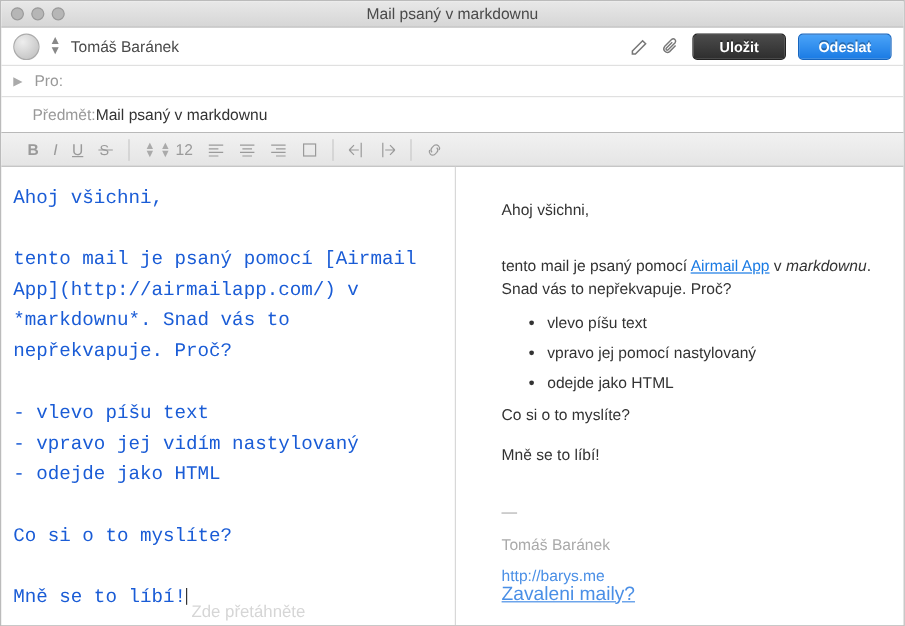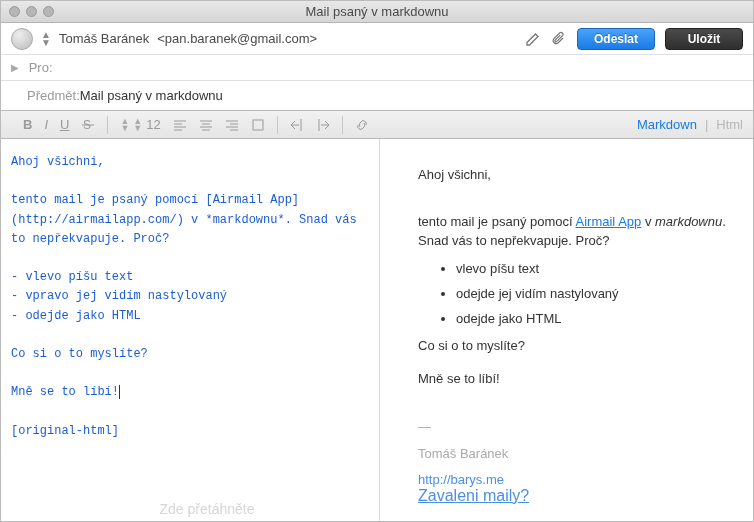--- a/index.html
+++ b/index.html
@@ -140,21 +140,21 @@
     .body-area {
       flex: 1;
       display: flex;
       min-height: 0;
       position: relative;
     }
     .editor-pane {
       flex: 1;
       padding: 14px 10px 10px 10px;
       font-family: Menlo, Monaco, "Courier New", monospace;
-      font-size: 12px;
+      font-size: 16px;
       color: #1a5cd6;
       white-space: pre-wrap;
       line-height: 1.6;
       overflow: hidden;
       position: relative;
     }
     .caret {
       display:inline-block; width:1px; height:14px; background:#333; vertical-align:middle;
     }
     .preview-pane {
@@ -189,34 +189,33 @@
     <div class="light"></div>
     <div class="light"></div>
   </div>
   <div class="title">Mail psaný v markdownu</div>
 </div>
 
 <div class="from-row">
   <div class="avatar"></div>
   <div class="from-chevrons">▲<br>▼</div>
   <span class="from-name">Tomáš Baránek</span>
-  <span class="from-name">&lt;pan.baranek@gmail.com&gt;</span>
   <div class="from-actions">
     <span class="icon-btn">
       <svg width="16" height="16" viewBox="0 0 16 16">
           <path d="M2 11.5 10.5 3 13 5.5 4.5 14 2 14z" fill="none" stroke="#777" stroke-width="1.3"></path>
         </svg>
     </span>
     <span class="icon-btn">
       <svg width="16" height="16" viewBox="0 0 16 16">
           <path d="M12 7l-5 5a3 3 0 0 1-4.2-4.2l6-6a2 2 0 0 1 2.8 2.8l-6 6a1 1 0 0 1-1.4-1.4l5-5" fill="none" stroke="#777" stroke-width="1.2"></path>
         </svg>
     </span>
+    <button class="btn btn-dark">Uložit</button>
     <button class="btn btn-blue">Odeslat</button>
-    <button class="btn btn-dark">Uložit</button>
   </div>
 </div>
 
 <div class="to-row">
   <span class="disclose">▶</span>
   <span>Pro:</span>
 </div>
 
 <div class="subject-row">
   <span class="subject-label">Předmět:</span>
@@ -269,25 +268,20 @@
       <svg width="14" height="14" viewBox="0 0 14 14">
         <path d="M13 7H5M13 7l-4-4M13 7l-4 4M3 1v12" stroke="#9a9a9a" fill="none"></path>
       </svg>
     </span>
   <span class="tbsep"></span>
   <span class="tbitem">
       <svg width="14" height="14" viewBox="0 0 14 14">
         <path d="M5 9a3 3 0 0 1 0-4l2-2a3 3 0 0 1 4 4M9 5a3 3 0 0 1 0 4l-2 2a3 3 0 0 1-4-4" stroke="#9a9a9a" fill="none"></path>
       </svg>
     </span>
-  <div class="mode-tabs">
-    <span class="mode-active">Markdown</span>
-    <span class="mode-inactive">|</span>
-    <span class="mode-inactive">Html</span>
-  </div>
 </div>
 
 <div class="body-area">
   <div class="editor-pane"><span>Ahoj všichni,</span>
 
 <span>tento mail je psaný pomocí [Airmail App](http://airmailapp.com/) v *markdownu*. Snad vás to nepřekvapuje. Proč?</span>
 
 <span>- vlevo píšu text</span>
 <span>- vpravo jej vidím nastylovaný</span>
 <span>- odejde jako HTML</span>
@@ -296,21 +290,21 @@
 
 <span>Mně se to líbí!</span><span class="caret"></span>
 
 <span>[original-html]</span></div>
 
   <div class="preview-pane">
     <p>Ahoj všichni,</p>
     <p style="margin-top:27px"><span>tento mail je psaný pomocí </span><a href="#" class="preview-link">Airmail App</a><span> v </span><span class="preview-em">markdownu</span><span>. Snad vás to nepřekvapuje. Proč?</span></p>
     <ul>
       <li>vlevo píšu text</li>
-      <li>odejde jej vidím nastylovaný</li>
+      <li>vpravo jej pomocí nastylovaný</li>
       <li>odejde jako HTML</li>
     </ul>
     <p>Co si o to myslíte?</p>
     <p style="margin-top:14px">Mně se to líbí!</p>
     <p class="sig-line" style="margin-top:28px">—</p>
     <p class="sig-name">Tomáš Baránek</p>
     <a href="#" class="sig-link">http://barys.me</a><br>
     <a href="#" class="sig-link2">Zavaleni maily?</a>
   </div>
 

